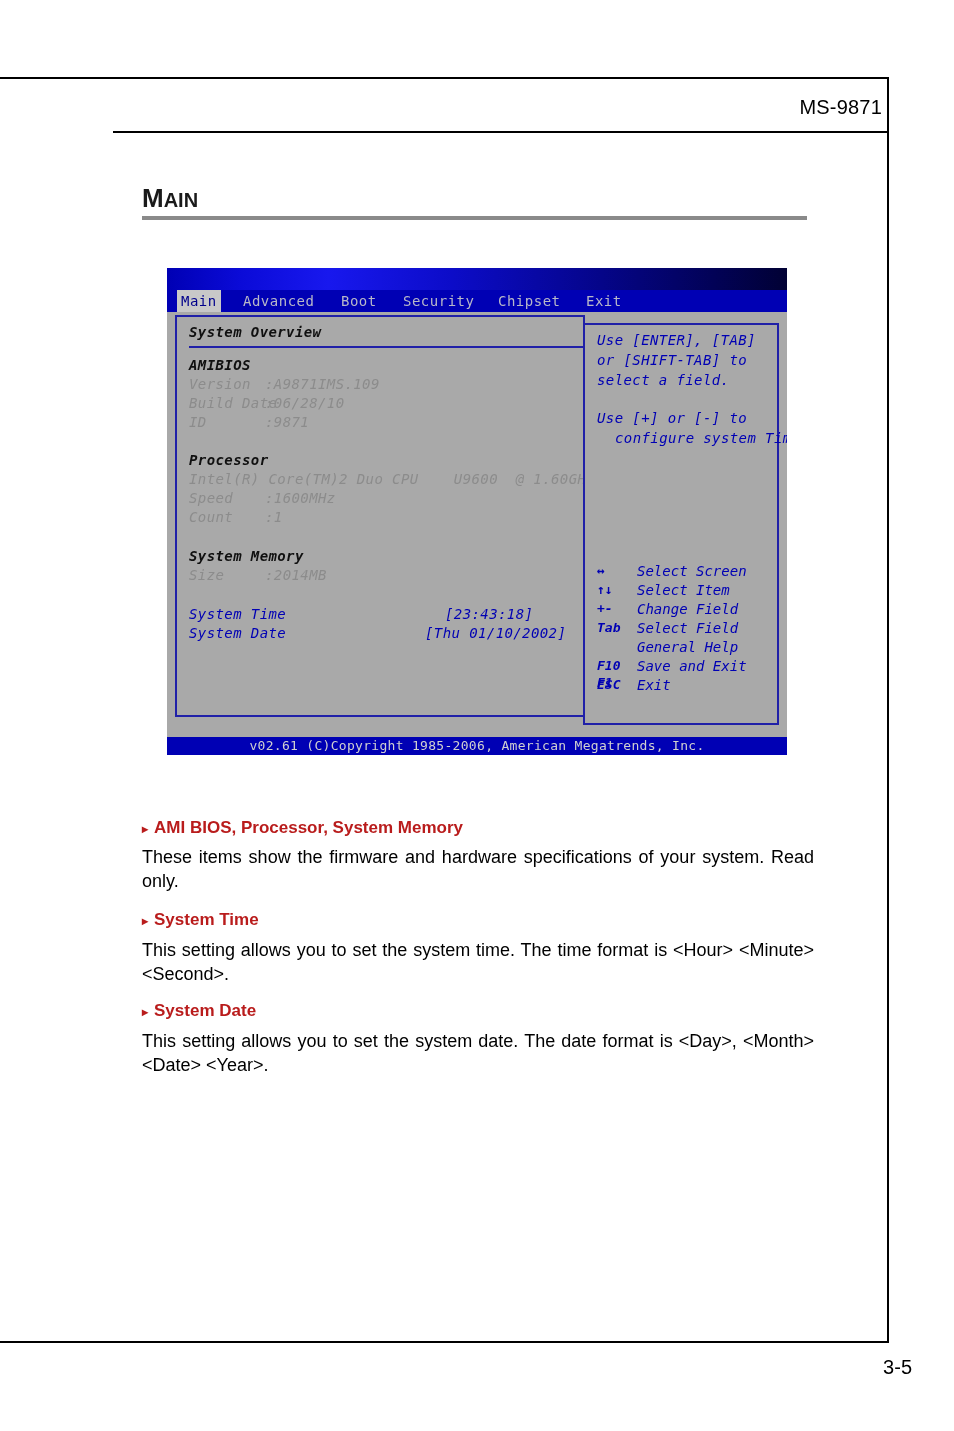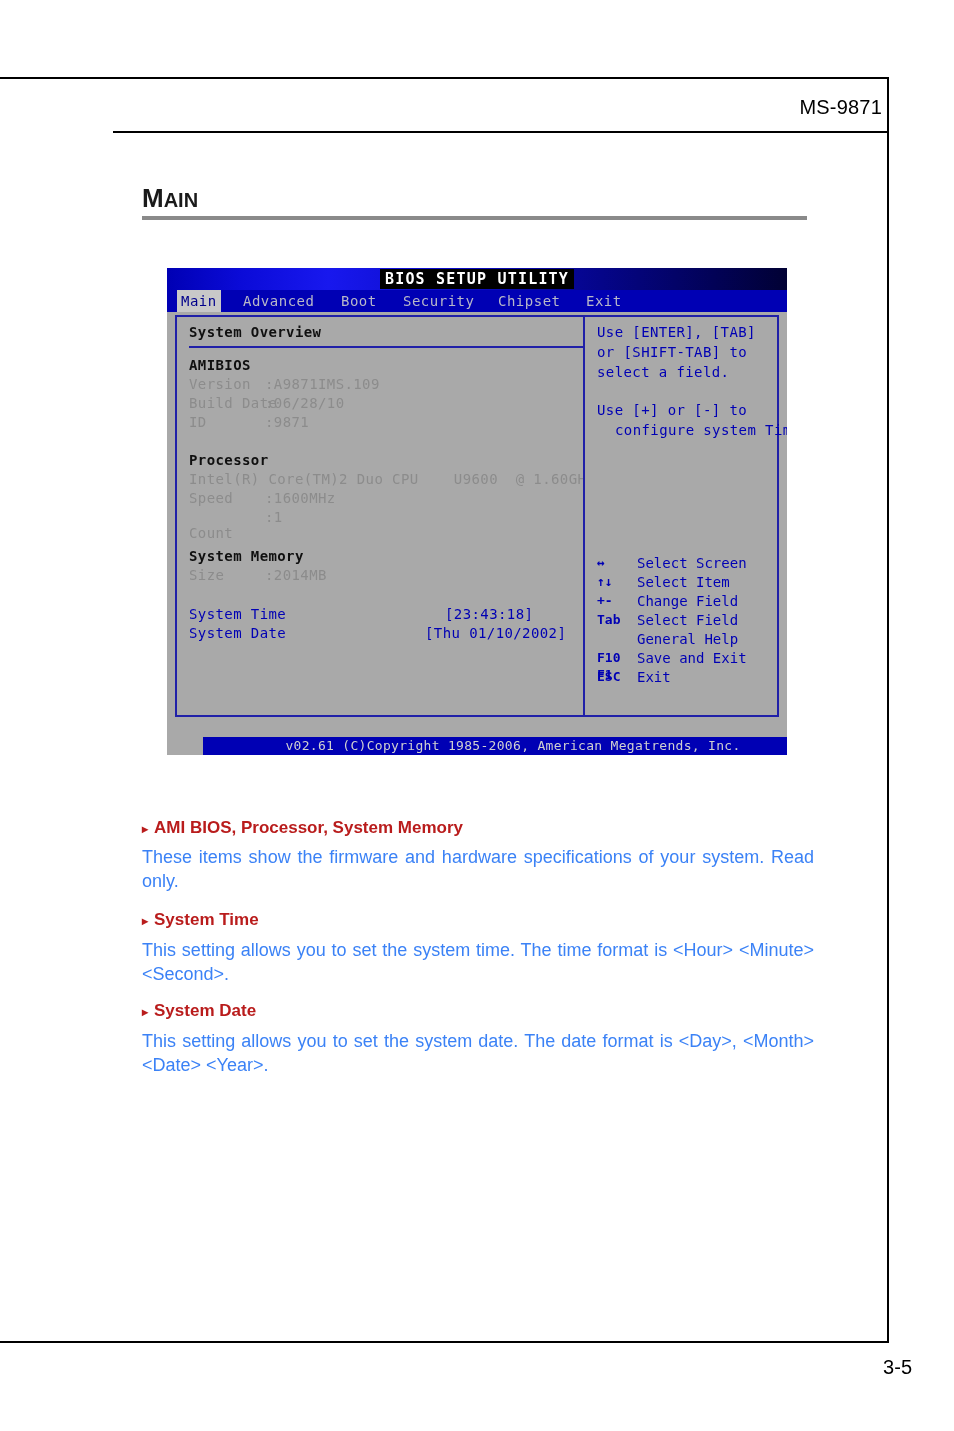--- a/index.html
+++ b/index.html
@@ -120,33 +120,34 @@
   }
   .bios-menu-item.active {
     background: #c8c8c8;
     color: #00008b;
   }
   #bios-body {
     position: absolute;
     left: 0; top: 44px;
     width: 620px; height: 420px;
     background: #a9a9a9;
+    font-style: italic;
   }
   #bios-panel-left {
     position: absolute;
     left: 8px; top: 3px;
     width: 408px; height: 402px;
     border: 2px solid #2020a8;
     border-right: none;
     box-sizing: border-box;
     background: #a9a9a9;
   }
   #bios-panel-right {
     position: absolute;
-    left: 416px; top: 3px;
+    left: 416px; top: 11px;
     width: 196px; height: 402px;
     border: 2px solid #2020a8;
     box-sizing: border-box;
     background: #a9a9a9;
   }
   #bios-panel-divider {
     position: absolute;
     left: 416px; top: 3px;
     width: 2px; height: 402px;
     background: #2020a8;
@@ -172,21 +173,20 @@
   #bios-footerbar {
     position: absolute;
     left: 0; top: 469px;
     width: 620px; height: 18px;
     background: #0000b4;
     color: #d0d0d0;
     font-size: 13px;
     line-height: 18px;
     text-align: center;
     letter-spacing: .3px;
-    margin-left: 36px;
   }
 
   
   .key-row {
     position: absolute;
     font-size: 14px;
     color: #0000b4;
     white-space: pre;
   }
   .key-sym { position: absolute; font-size: 13px; color: #0000b4; font-weight: bold; }
@@ -203,21 +203,21 @@
     font-size: 12px;
     vertical-align: middle;
     margin-right: 6px;
   }
   .body-para {
     position: absolute;
     left: 142px;
     width: 672px;
     font-size: 18px;
     line-height: 24px;
-    color: #3b82f6;
+    color: #000000;
     text-align: justify;
   }
 </style>
 </head>
 <body>
 
 <div id="page-frame-top-rule"></div>
 <div id="page-frame-right-rule"></div>
 <div id="page-frame-bottom-rule"></div>
 
@@ -226,21 +226,20 @@
 <div id="page-number">3-5</div>
 
 <div id="section-heading">
   <span class="cap">M</span><span class="smallcaps">AIN</span>
 </div>
 <div id="section-rule"></div>
 
 <div id="bios-window">
 
   <div id="bios-titlebar"></div>
-  <div id="bios-title"><span>BIOS SETUP UTILITY</span></div>
 
   <div id="bios-menubar"></div>
   <div class="bios-menu-item active" style="left:10px;">Main</div>
   <div class="bios-menu-item" style="left:72px;">Advanced</div>
   <div class="bios-menu-item" style="left:170px;">Boot</div>
   <div class="bios-menu-item" style="left:232px;">Security</div>
   <div class="bios-menu-item" style="left:327px;">Chipset</div>
   <div class="bios-menu-item" style="left:415px;">Exit</div>
 
   <div id="bios-body">
@@ -254,21 +253,21 @@
       <div class="bios-line dim" style="left:88px; top:59px;">:A9871IMS.109</div>
       <div class="bios-line dim" style="left:12px; top:78px;">Build Date</div>
       <div class="bios-line dim" style="left:88px; top:78px;">:06/28/10</div>
       <div class="bios-line dim" style="left:12px; top:97px;">ID</div>
       <div class="bios-line dim" style="left:88px; top:97px;">:9871</div>
 
       <div class="bios-line bold-dark" style="left:12px; top:135px;">Processor</div>
       <div class="bios-line dim" style="left:12px; top:154px;">Intel(R) Core(TM)2 Duo CPU    U9600  @ 1.60GHz</div>
       <div class="bios-line dim" style="left:12px; top:173px;">Speed</div>
       <div class="bios-line dim" style="left:88px; top:173px;">:1600MHz</div>
-      <div class="bios-line dim" style="left:12px; top:192px;margin-top:16px;">Count</div>
+      <div class="bios-line dim" style="left:12px; top:192px;">Count</div>
       <div class="bios-line dim" style="left:88px; top:192px;">:1</div>
 
       <div class="bios-line bold-dark" style="left:12px; top:231px;">System Memory</div>
       <div class="bios-line dim" style="left:12px; top:250px;">Size</div>
       <div class="bios-line dim" style="left:88px; top:250px;">:2014MB</div>
 
       <div class="bios-line blue" style="left:12px; top:289px;">System Time</div>
       <div class="bios-line blue" style="left:248px; top:289px;margin-left:20px;">[23:43:18]</div>
       <div class="bios-line blue" style="left:12px; top:308px;">System Date</div>
       <div class="bios-line blue" style="left:248px; top:308px;">[Thu 01/10/2002]</div>

